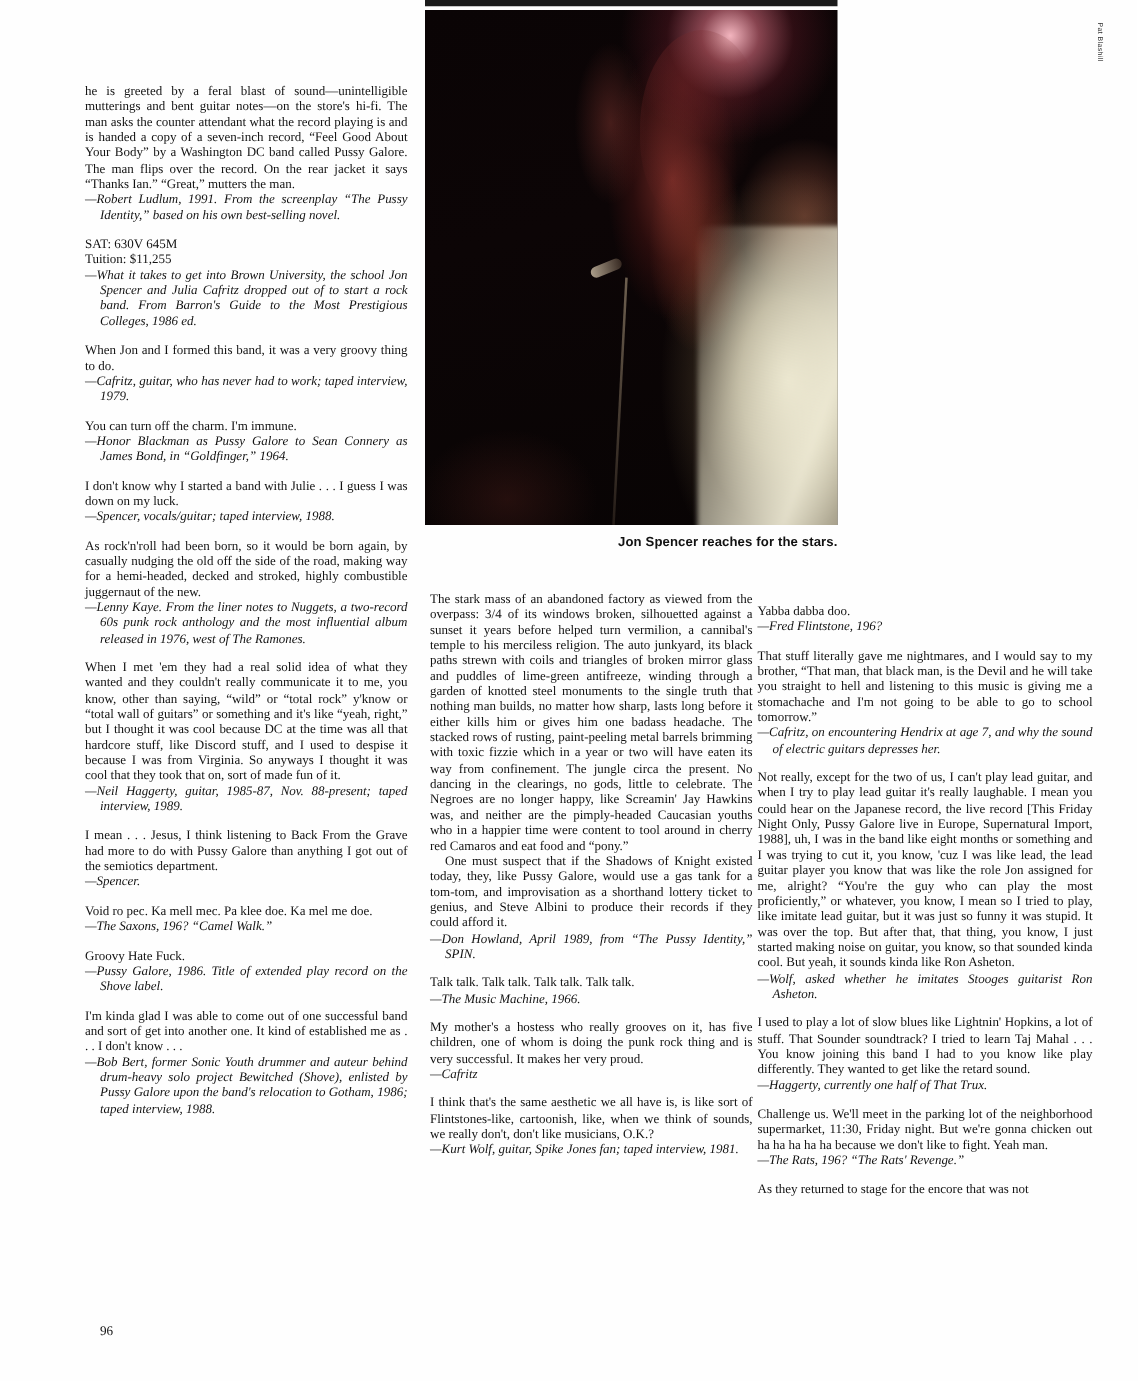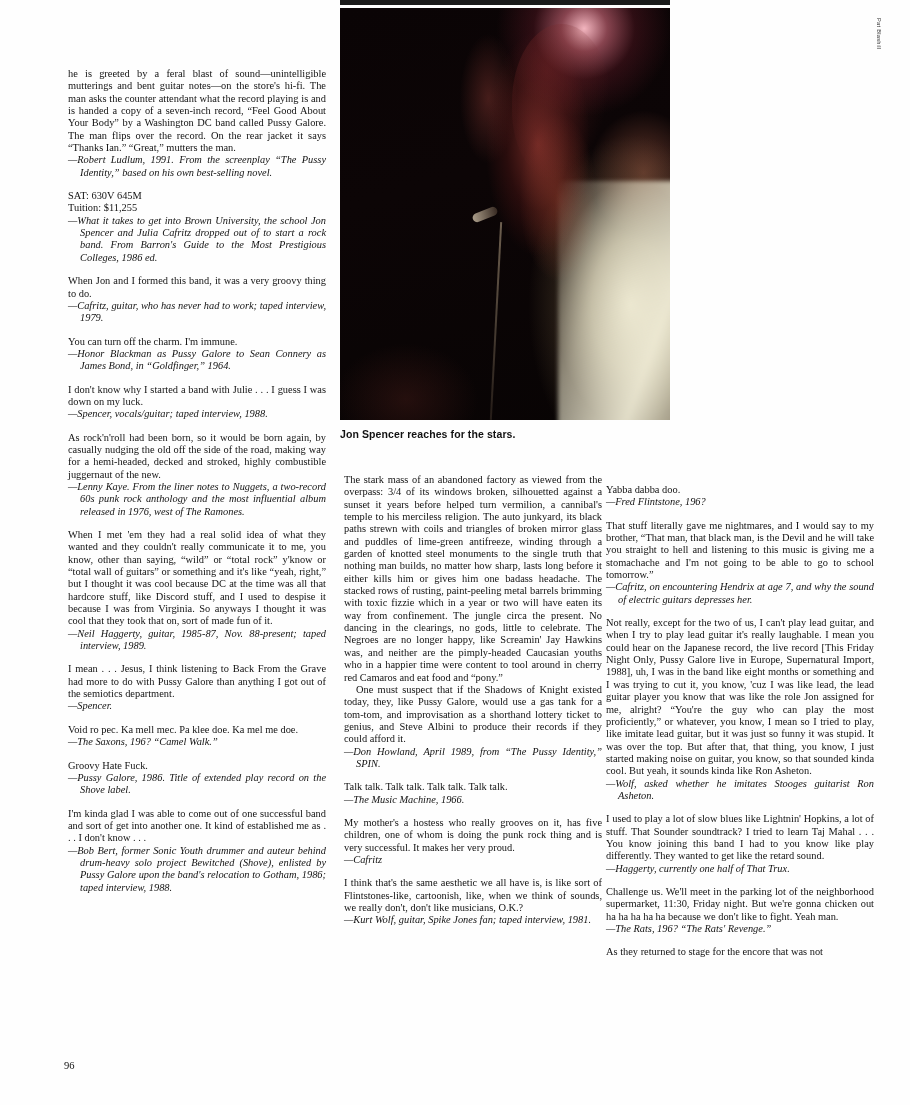--- a/index.html
+++ b/index.html
@@ -87,21 +87,21 @@
     height: 38%;
     border-radius: 50% 50% 40% 45%;
     background: radial-gradient(ellipse at 35% 30%, rgba(120,40,40,0.45), rgba(15,6,8,0.0) 70%);
   }
 
   .caption {
     position: absolute;
     left: 340px;
     top: 428px;
     width: 330px;
-    text-align: left;
+    text-align: right;
     font-family: "Liberation Sans", sans-serif;
     font-weight: bold;
     font-size: 10.5px;
     letter-spacing: 0.1px;
     color: #121212;
   }
 
   
   .photo-credit {
     position: absolute;
@@ -139,21 +139,21 @@
     margin: 0;
     padding-left: 12px;
     font-style: italic;
     text-indent: -12px;
   }
 
   .stat-line { margin: 0; }
 
   .folio {
     position: absolute;
-    left: 64px;
+    left: 80px;
     top: 1060px;
     font-size: 10.5px;
     color: #111111;
   }
 </style>
 </head>
 <body>
 
 <div class="page">
 

